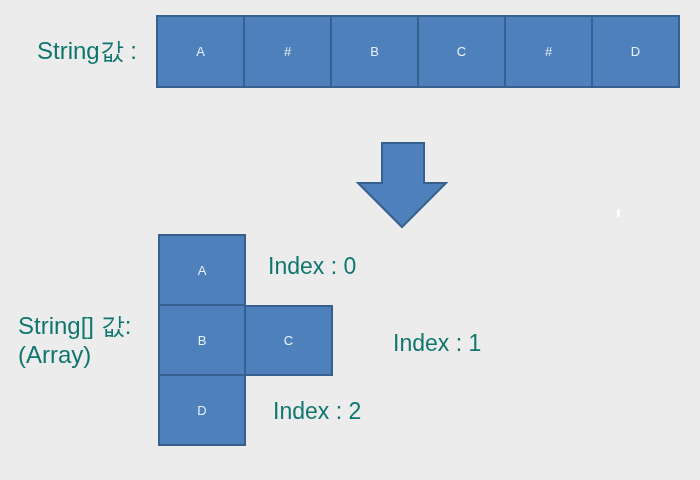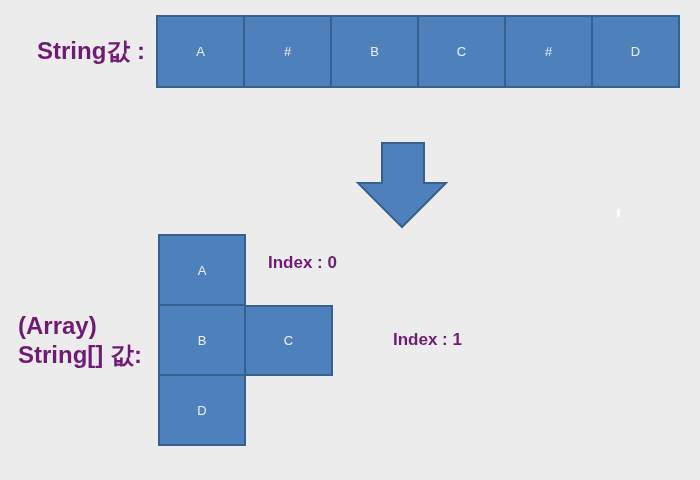--- a/index.html
+++ b/index.html
@@ -36,27 +36,27 @@
   .string-row .cell:first-child { margin-left: 0; }
 
   .abs-cell { position: absolute; width: 88px; height: 72px; }
   .box-a { left: 158px; top: 234px; }
   .box-b { left: 158px; top: 304px; }
   .box-c { left: 244px; top: 305px; width: 89px; height: 71px; }
   .box-d { left: 158px; top: 374px; }
 
   .lbl {
     position: absolute;
-    color: #701a75;
-    font-weight: bold;
+    color: #0f766e;
+    font-weight: normal;
     white-space: nowrap;
   }
   .string-label { left: 37px; top: 35px; font-size: 24px; }
   .array-label  { left: 18px; top: 311px; font-size: 24px; line-height: 29px; }
-  .index-label  { font-size: 17px; }
+  .index-label  { font-size: 23px; }
   .idx-0 { left: 268px; top: 253px; }
   .idx-1 { left: 349px; top: 330px; margin-left: 44px; }
   .idx-2 { left: 273px; top: 398px; }
 
   .arrow-svg { position: absolute; left: 350px; top: 135px; }
 
   .speck {
     position: absolute;
     left: 617px; top: 209px;
     width: 3px; height: 8px;
@@ -92,33 +92,34 @@
       </div>
   </div>
 
   <svg class="arrow-svg" width="100" height="100" viewBox="0 0 100 100" aria-hidden="true">
     <polygon points="32,8 74,8 74,48 96,48 52,92 8,48 32,48" fill="#4e81bc" stroke="#36608f" stroke-width="2"></polygon>
   </svg>
 
   <div class="speck"></div>
 
   <div class="lbl array-label">
+    <div>String[] 값:</div>
     <div>(Array)</div>
-    <div>String[] 값:</div>
   </div>
 
   <div class="cell abs-cell box-a">
       <span>A</span>
     </div>
   <div class="cell abs-cell box-b">
       <span>B</span>
     </div>
   <div class="cell abs-cell box-c">
       <span>C</span>
     </div>
   <div class="cell abs-cell box-d">
       <span>D</span>
     </div>
 
   <div class="lbl index-label idx-0">Index : 0</div>
   <div class="lbl index-label idx-1">Index : 1</div>
+  <div class="lbl index-label idx-2">Index : 2</div>
 
 </div>
 
 </body></html>

